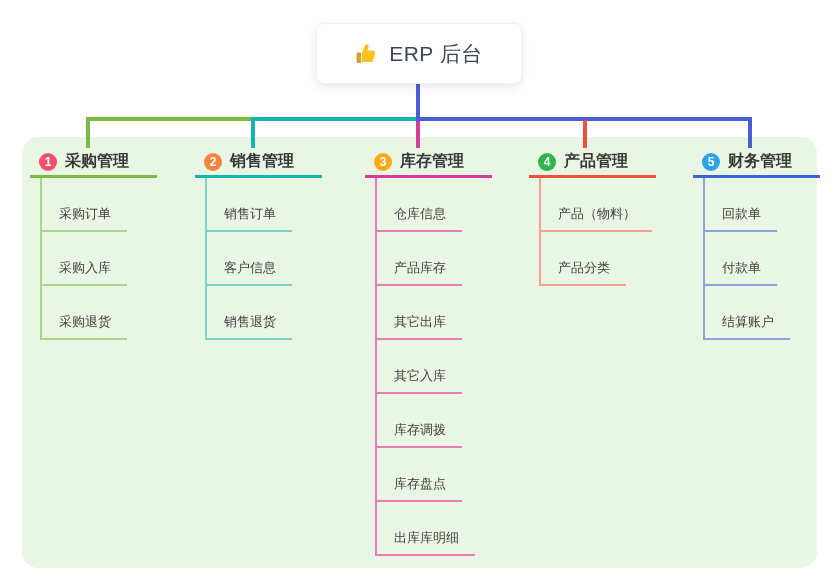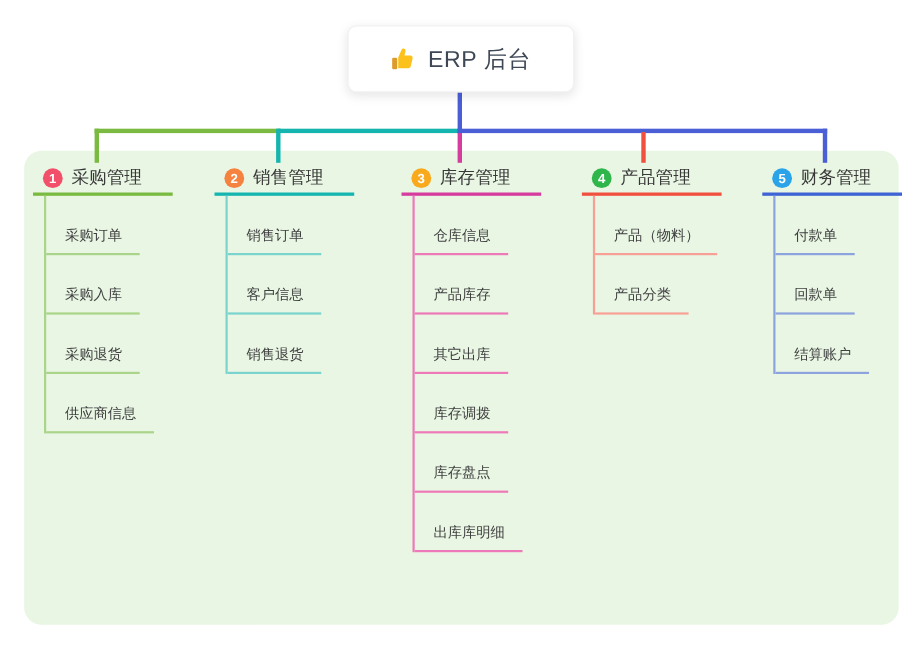--- a/index.html
+++ b/index.html
@@ -13,21 +13,21 @@
              display:flex;align-items:center;justify-content:center;gap:10px;box-sizing:border-box;}
   .root-title{font-size:21px;font-weight:500;color:#3D4756;letter-spacing:.5px;}
   
   .seg{position:absolute;}
   
   .branch{position:absolute;top:148px;}
   .head{width:118px;height:27px;box-sizing:content-box;display:flex;align-items:center;gap:8px;
         padding-left:9px;border-bottom:3px solid var(--line);cursor:default;}
   .badge{width:18px;height:18px;border-radius:50%;background:var(--badge);color:#fff;
          font-size:12px;font-weight:700;line-height:18px;text-align:center;flex:0 0 18px;}
-  .title{font-size:16px;font-weight:400;color:#383838;white-space:nowrap;}
+  .title{font-size:16px;font-weight:700;color:#383838;white-space:nowrap;}
   .children{list-style:none;margin:0 0 0 10px;padding:0;display:flex;flex-direction:column;
             align-items:flex-start;border-left:2px solid var(--lite);}
   .child{height:54px;box-sizing:border-box;display:flex;align-items:flex-end;
          padding:0 16px 7px 17px;border-bottom:2px solid var(--lite);
          font-size:13px;color:#3F3F3F;white-space:nowrap;}
   .thumb{width:24px;height:24px;flex:0 0 24px;}
 </style>
 </head>
 <body>
 
@@ -55,21 +55,20 @@
 
   <section class="branch" style="left: 30px; --line: #7ABA40; --lite: #A9D489; --badge: #F2506A;">
     <header class="head">
       <span class="badge">1</span>
       <span class="title">采购管理</span>
     </header>
     <ul class="children">
       <li class="child">采购订单</li>
       <li class="child">采购入库</li>
       <li class="child">采购退货</li>
-      <li class="child">供应商信息</li>
     </ul>
   </section>
 
   <section class="branch" style="left: 195px; --line: #14B5AF; --lite: #7BD3CD; --badge: #F5823E;">
     <header class="head">
       <span class="badge">2</span>
       <span class="title">销售管理</span>
     </header>
     <ul class="children">
       <li class="child">销售订单</li>
@@ -80,20 +79,21 @@
 
   <section class="branch" style="left: 365px; --line: #D63C9E; --lite: #EE79B8; --badge: #F9A91C;">
     <header class="head">
       <span class="badge">3</span>
       <span class="title">库存管理</span>
     </header>
     <ul class="children">
       <li class="child">仓库信息</li>
       <li class="child">产品库存</li>
       <li class="child">其它出库</li>
+      <li class="child">其它入库</li>
       <li class="child">库存调拨</li>
       <li class="child">库存盘点</li>
       <li class="child">出库库明细</li>
     </ul>
   </section>
 
   <section class="branch" style="left: 529px; --line: #F2503F; --lite: #F8A096; --badge: #2FB64A;">
     <header class="head">
       <span class="badge">4</span>
       <span class="title">产品管理</span>
@@ -103,19 +103,19 @@
       <li class="child">产品分类</li>
     </ul>
   </section>
 
   <section class="branch" style="left: 693px; --line: #3E63D4; --lite: #8CA3DD; --badge: #2BA3E8;">
     <header class="head">
       <span class="badge">5</span>
       <span class="title">财务管理</span>
     </header>
     <ul class="children">
+      <li class="child">回款单</li>
       <li class="child">付款单</li>
-      <li class="child">回款单</li>
       <li class="child">结算账户</li>
     </ul>
   </section>
 
 </div>
 
 </body></html>

